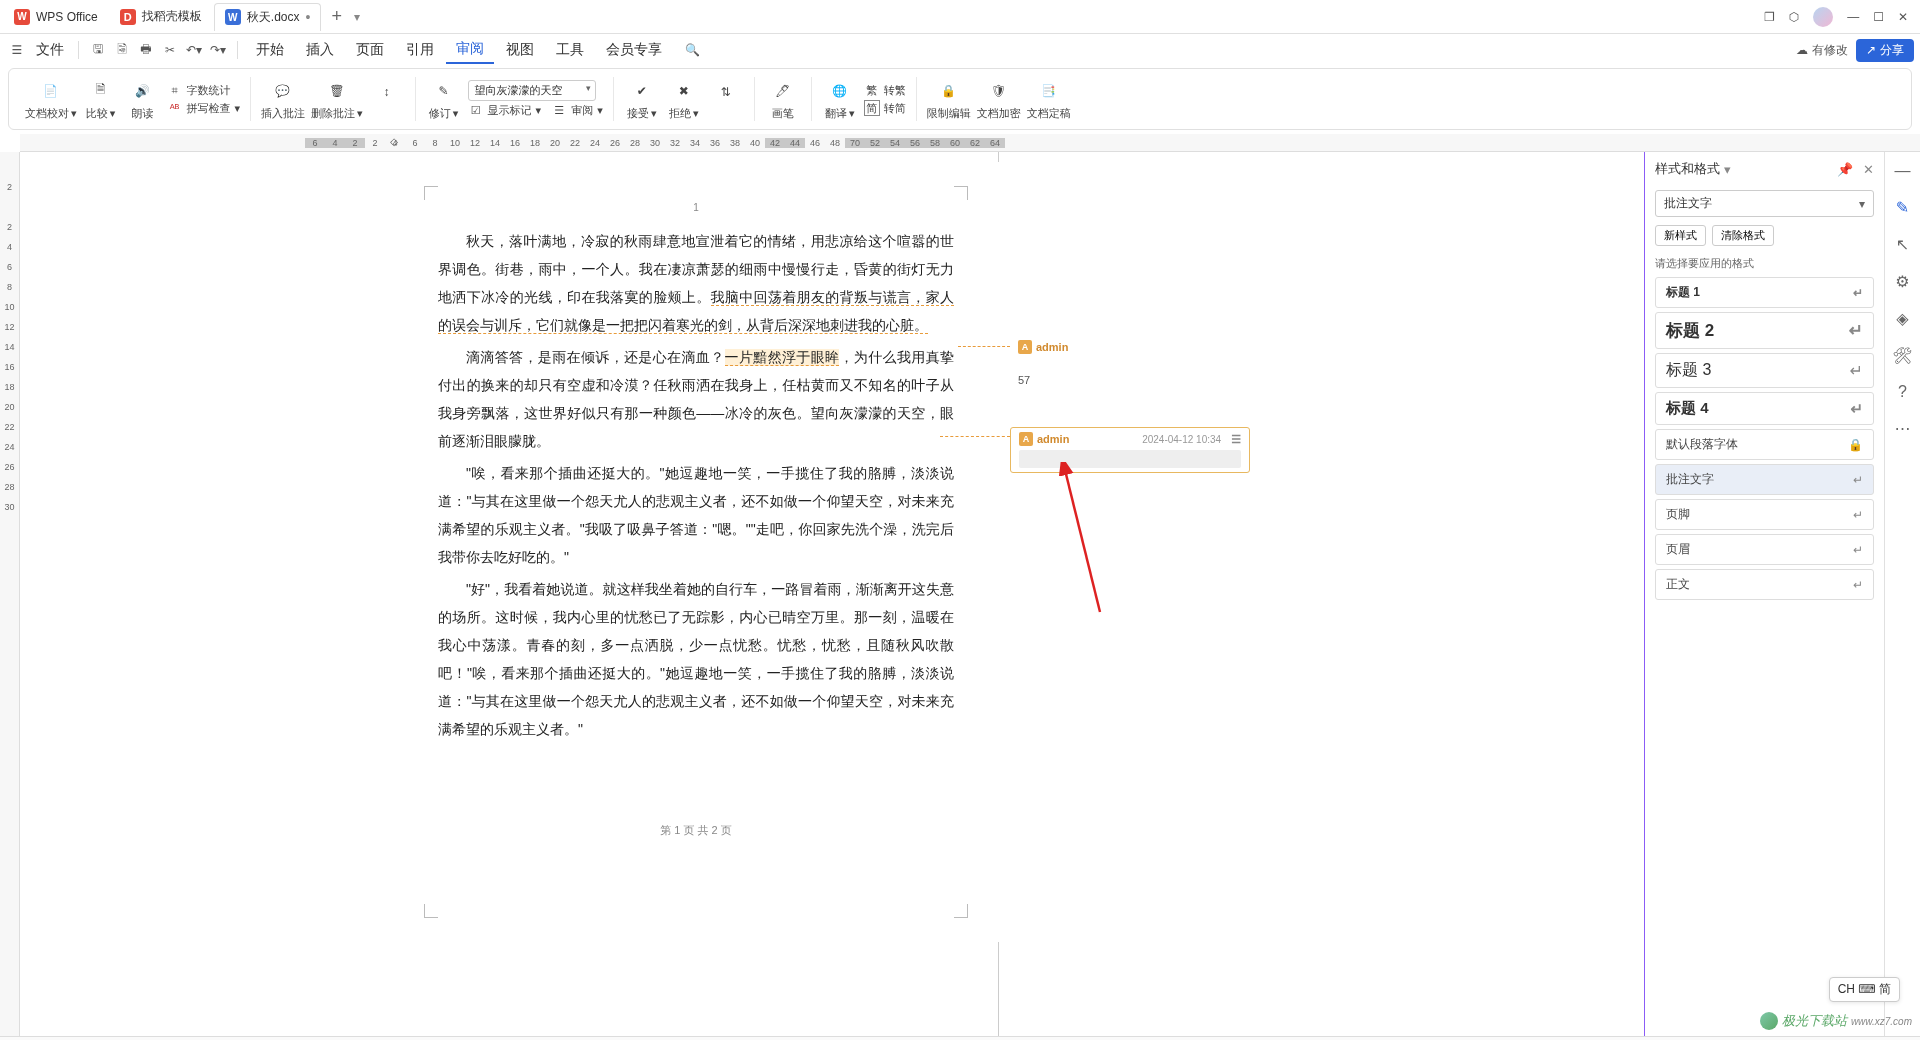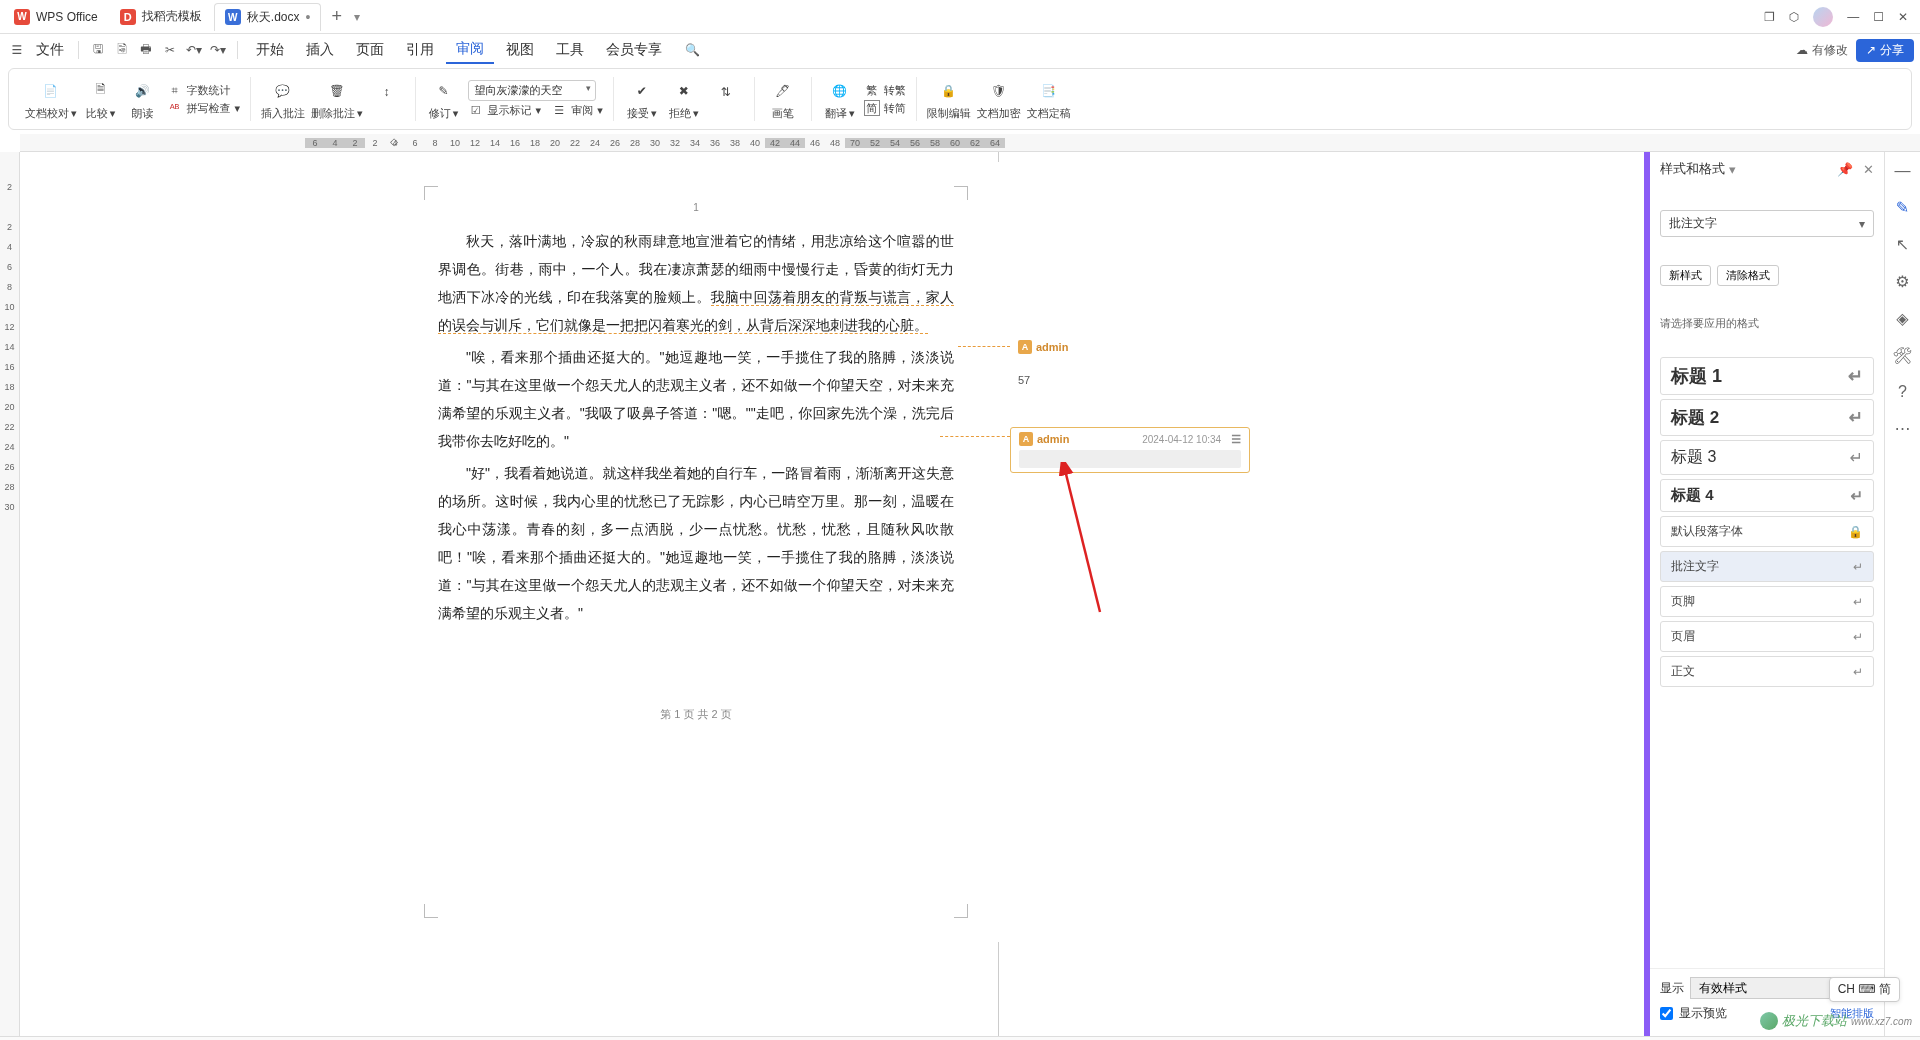--- a/index.html
+++ b/index.html
@@ -76,33 +76,33 @@
 .comment.c2 .ctime { margin-left: auto; font-weight: normal; color: #999; font-size: 10px; }
 .comment.c2 .cinput { background: #eee; height: 18px; margin-top: 4px; border-radius: 2px; }
 .comment-line { position: absolute; border-top: 1.5px dashed #e89b3a; height: 0; }
 .cl1 { top: 194px; left: 938px; width: 52px; }
 .cl2 { top: 284px; left: 920px; width: 70px; }
 
 
 .arrow { position: absolute; top: 310px; left: 990px; width: 120px; height: 160px; pointer-events: none; }
 
 
-.rightpanel { width: 240px; border-left: 6px solid #8b5cf6; background: #fff; display: flex; flex-direction: column; gap: 20px; }
+.rightpanel { width: 240px; border-left: 1px solid #8b5cf6; background: #fff; display: flex; flex-direction: column; }
 .rp-head { display: flex; align-items: center; padding: 8px 10px; font-size: 13px; color: #333; }
 .rp-head .pin { margin-left: auto; color: #888; cursor: pointer; }
 .rp-head .close { color: #888; cursor: pointer; margin-left: 10px; }
 .rp-select { margin: 4px 10px; border: 1px solid #ccc; border-radius: 3px; padding: 4px 8px; font-size: 12px; display: flex; align-items: center; }
 .rp-select::after { content: "▾"; margin-left: auto; color: #666; }
 .rp-btnrow { display: flex; gap: 6px; padding: 4px 10px; }
 .rp-btnrow button { border: 1px solid #ccc; background: #fff; padding: 2px 8px; font-size: 11px; border-radius: 3px; cursor: pointer; }
 .rp-hint { padding: 6px 10px; font-size: 11px; color: #666; }
 .style-list { flex: 1; overflow: auto; padding: 0 10px; }
 .style-item { border: 1px solid #ddd; border-radius: 3px; padding: 6px 10px; margin-bottom: 4px; display: flex; align-items: center; cursor: pointer; }
 .style-item .ret { margin-left: auto; color: #888; }
-.style-item.h1 { font-size: 18px; font-weight: bold; }
+.style-item.h1 { font-size: 12px; font-weight: bold; }
 .style-item.h2 { font-size: 17px; font-weight: bold; }
 .style-item.h3 { font-size: 16px; font-weight: normal; align-items: center; }
 .style-item.h4 { font-size: 15px; font-weight: bold; }
 .style-item.small { font-size: 12px; color: #444; }
 .style-item.sel { background: #e9eef7; }
 .rp-foot { padding: 8px 10px; border-top: 1px solid #eee; font-size: 12px; }
 .rp-foot .row { display: flex; align-items: center; gap: 6px; margin-bottom: 6px; }
 .rp-foot select { flex: 1; border: 1px solid #ccc; padding: 2px 4px; font-size: 12px; }
 .rp-foot .smart { margin-left: auto; color: #2b65d9; font-size: 11px; cursor: pointer; }
 
@@ -348,20 +348,21 @@
     <div class="doccol">
       <div class="split-line"></div>
 
       <div class="page" style="margin-left:370px;">
         <div class="corner tl"></div>
           <div class="corner tr"></div>
           <div class="corner bl"></div>
           <div class="corner br"></div>
         <div class="page-num">1</div>
         <p><span>秋天，落叶满地，冷寂的秋雨肆意地宣泄着它的情绪，用悲凉给这个喧嚣的世界调色。街巷，雨中，一个人。我在凄凉萧瑟的细雨中慢慢行走，昏黄的街灯无力地洒下冰冷的光线，印在我落寞的脸颊上。</span><span class="hl1">我脑中回荡着朋友的背叛与谎言，家人的误会与训斥，它们就像是一把把闪着寒光的剑，从背后深深地刺进我的心脏。</span></p>
+        <p><span>滴滴答答，是雨在倾诉，还是心在滴血？</span><span class="hl2">一片黯然浮于眼眸</span><span>，为什么我用真挚付出的换来的却只有空虚和冷漠？任秋雨洒在我身上，任枯黄而又不知名的叶子从我身旁飘落，这世界好似只有那一种颜色——冰冷的灰色。望向灰濛濛的天空，眼前逐渐泪眼朦胧。</span></p>
         <p>"唉，看来那个插曲还挺大的。"她逗趣地一笑，一手揽住了我的胳膊，淡淡说道："与其在这里做一个怨天尤人的悲观主义者，还不如做一个仰望天空，对未来充满希望的乐观主义者。"我吸了吸鼻子答道："嗯。""走吧，你回家先洗个澡，洗完后我带你去吃好吃的。"</p>
         <p>"好"，我看着她说道。就这样我坐着她的自行车，一路冒着雨，渐渐离开这失意的场所。这时候，我内心里的忧愁已了无踪影，内心已晴空万里。那一刻，温暖在我心中荡漾。青春的刻，多一点洒脱，少一点忧愁。忧愁，忧愁，且随秋风吹散吧！"唉，看来那个插曲还挺大的。"她逗趣地一笑，一手揽住了我的胳膊，淡淡说道："与其在这里做一个怨天尤人的悲观主义者，还不如做一个仰望天空，对未来充满希望的乐观主义者。"</p>
         <div class="page-footer">第 1 页 共 2 页</div>
       </div>
 
       <div class="comment-line cl1"></div>
       <div class="comment-line cl2"></div>
 
       <div class="comment c1">
         <div class="chead">
@@ -434,31 +435,20 @@
             <span class="ret">↵</span>
           </div>
         <div class="style-item small">
             <span>页眉</span>
             <span class="ret">↵</span>
           </div>
         <div class="style-item small">
             <span>正文</span>
             <span class="ret">↵</span>
           </div>
-      </div>
-      <div class="rp-foot">
-        <div class="row">
-          <span>显示</span>
-          <select><option>有效样式</option></select>
-        </div>
-        <div class="row">
-          <input type="checkbox" checked="" style="">
-          <span>显示预览</span>
-          <span class="smart">智能排版</span>
-        </div>
       </div>
     </div>
 
     <div class="iconrail">
       <span>—</span>
       <span style="color:#2b65d9;">✎</span>
       <span>↖</span>
       <span>⚙</span>
       <span>◈</span>
       <span>🛠</span>

